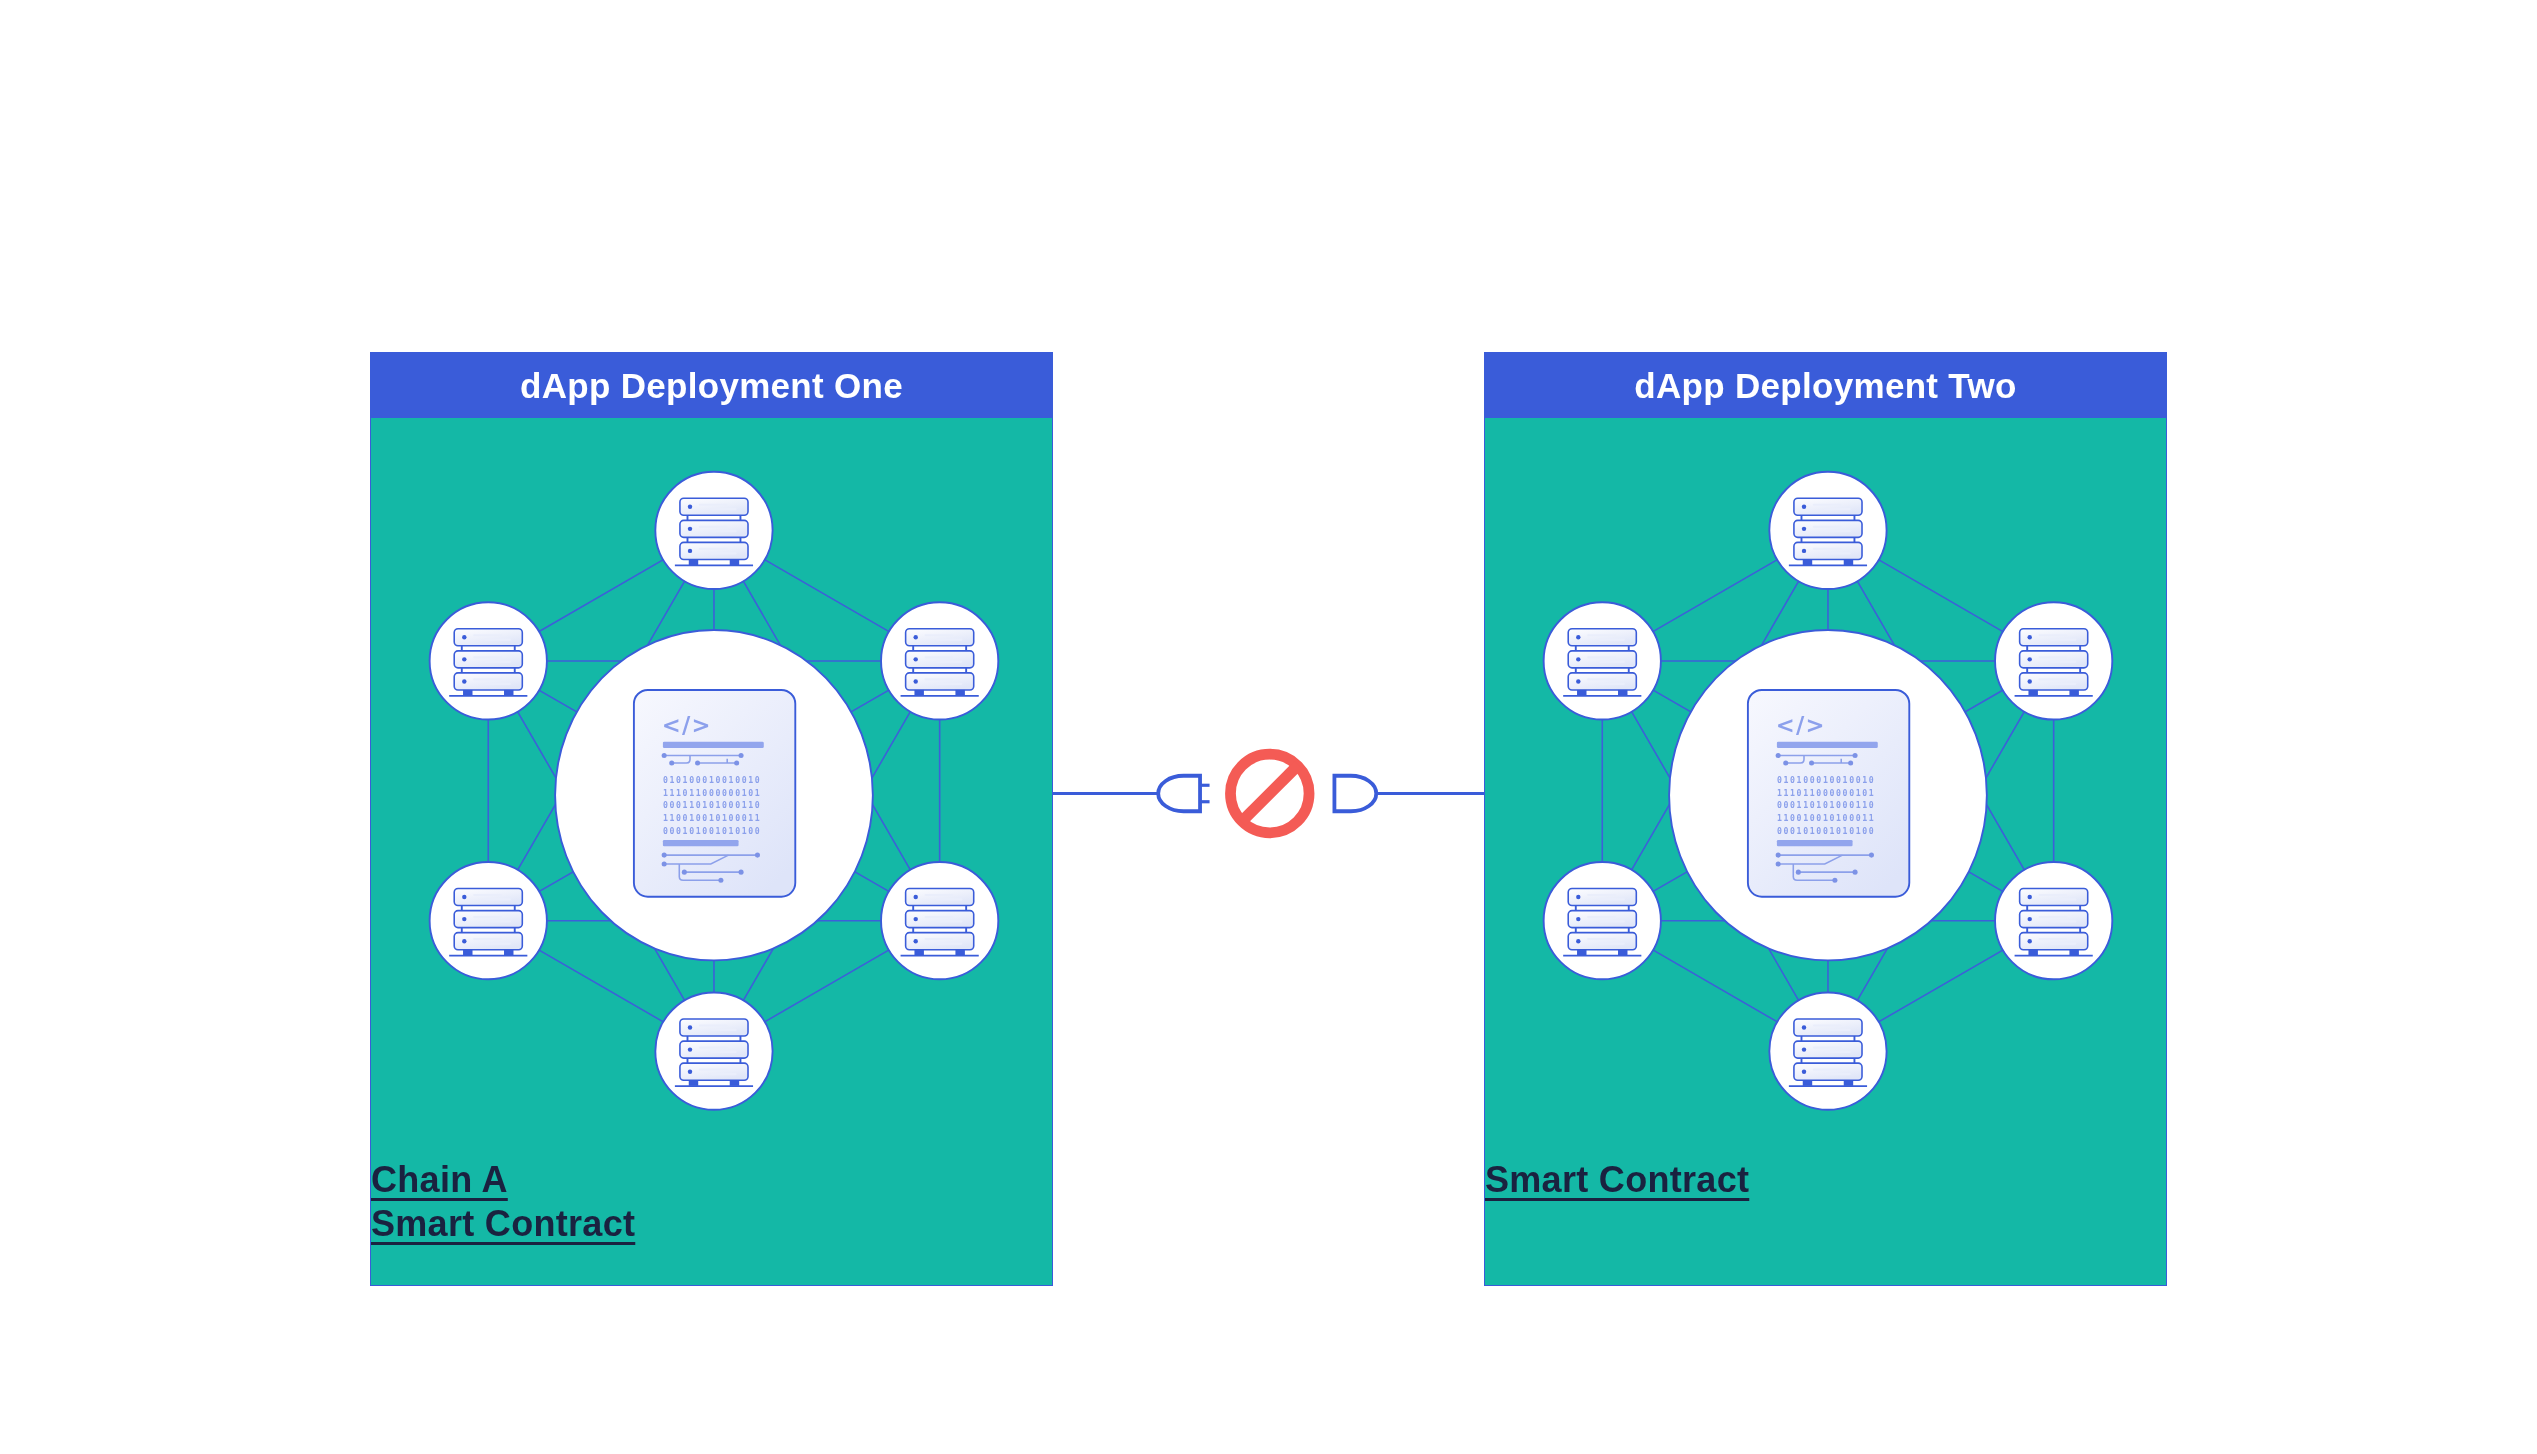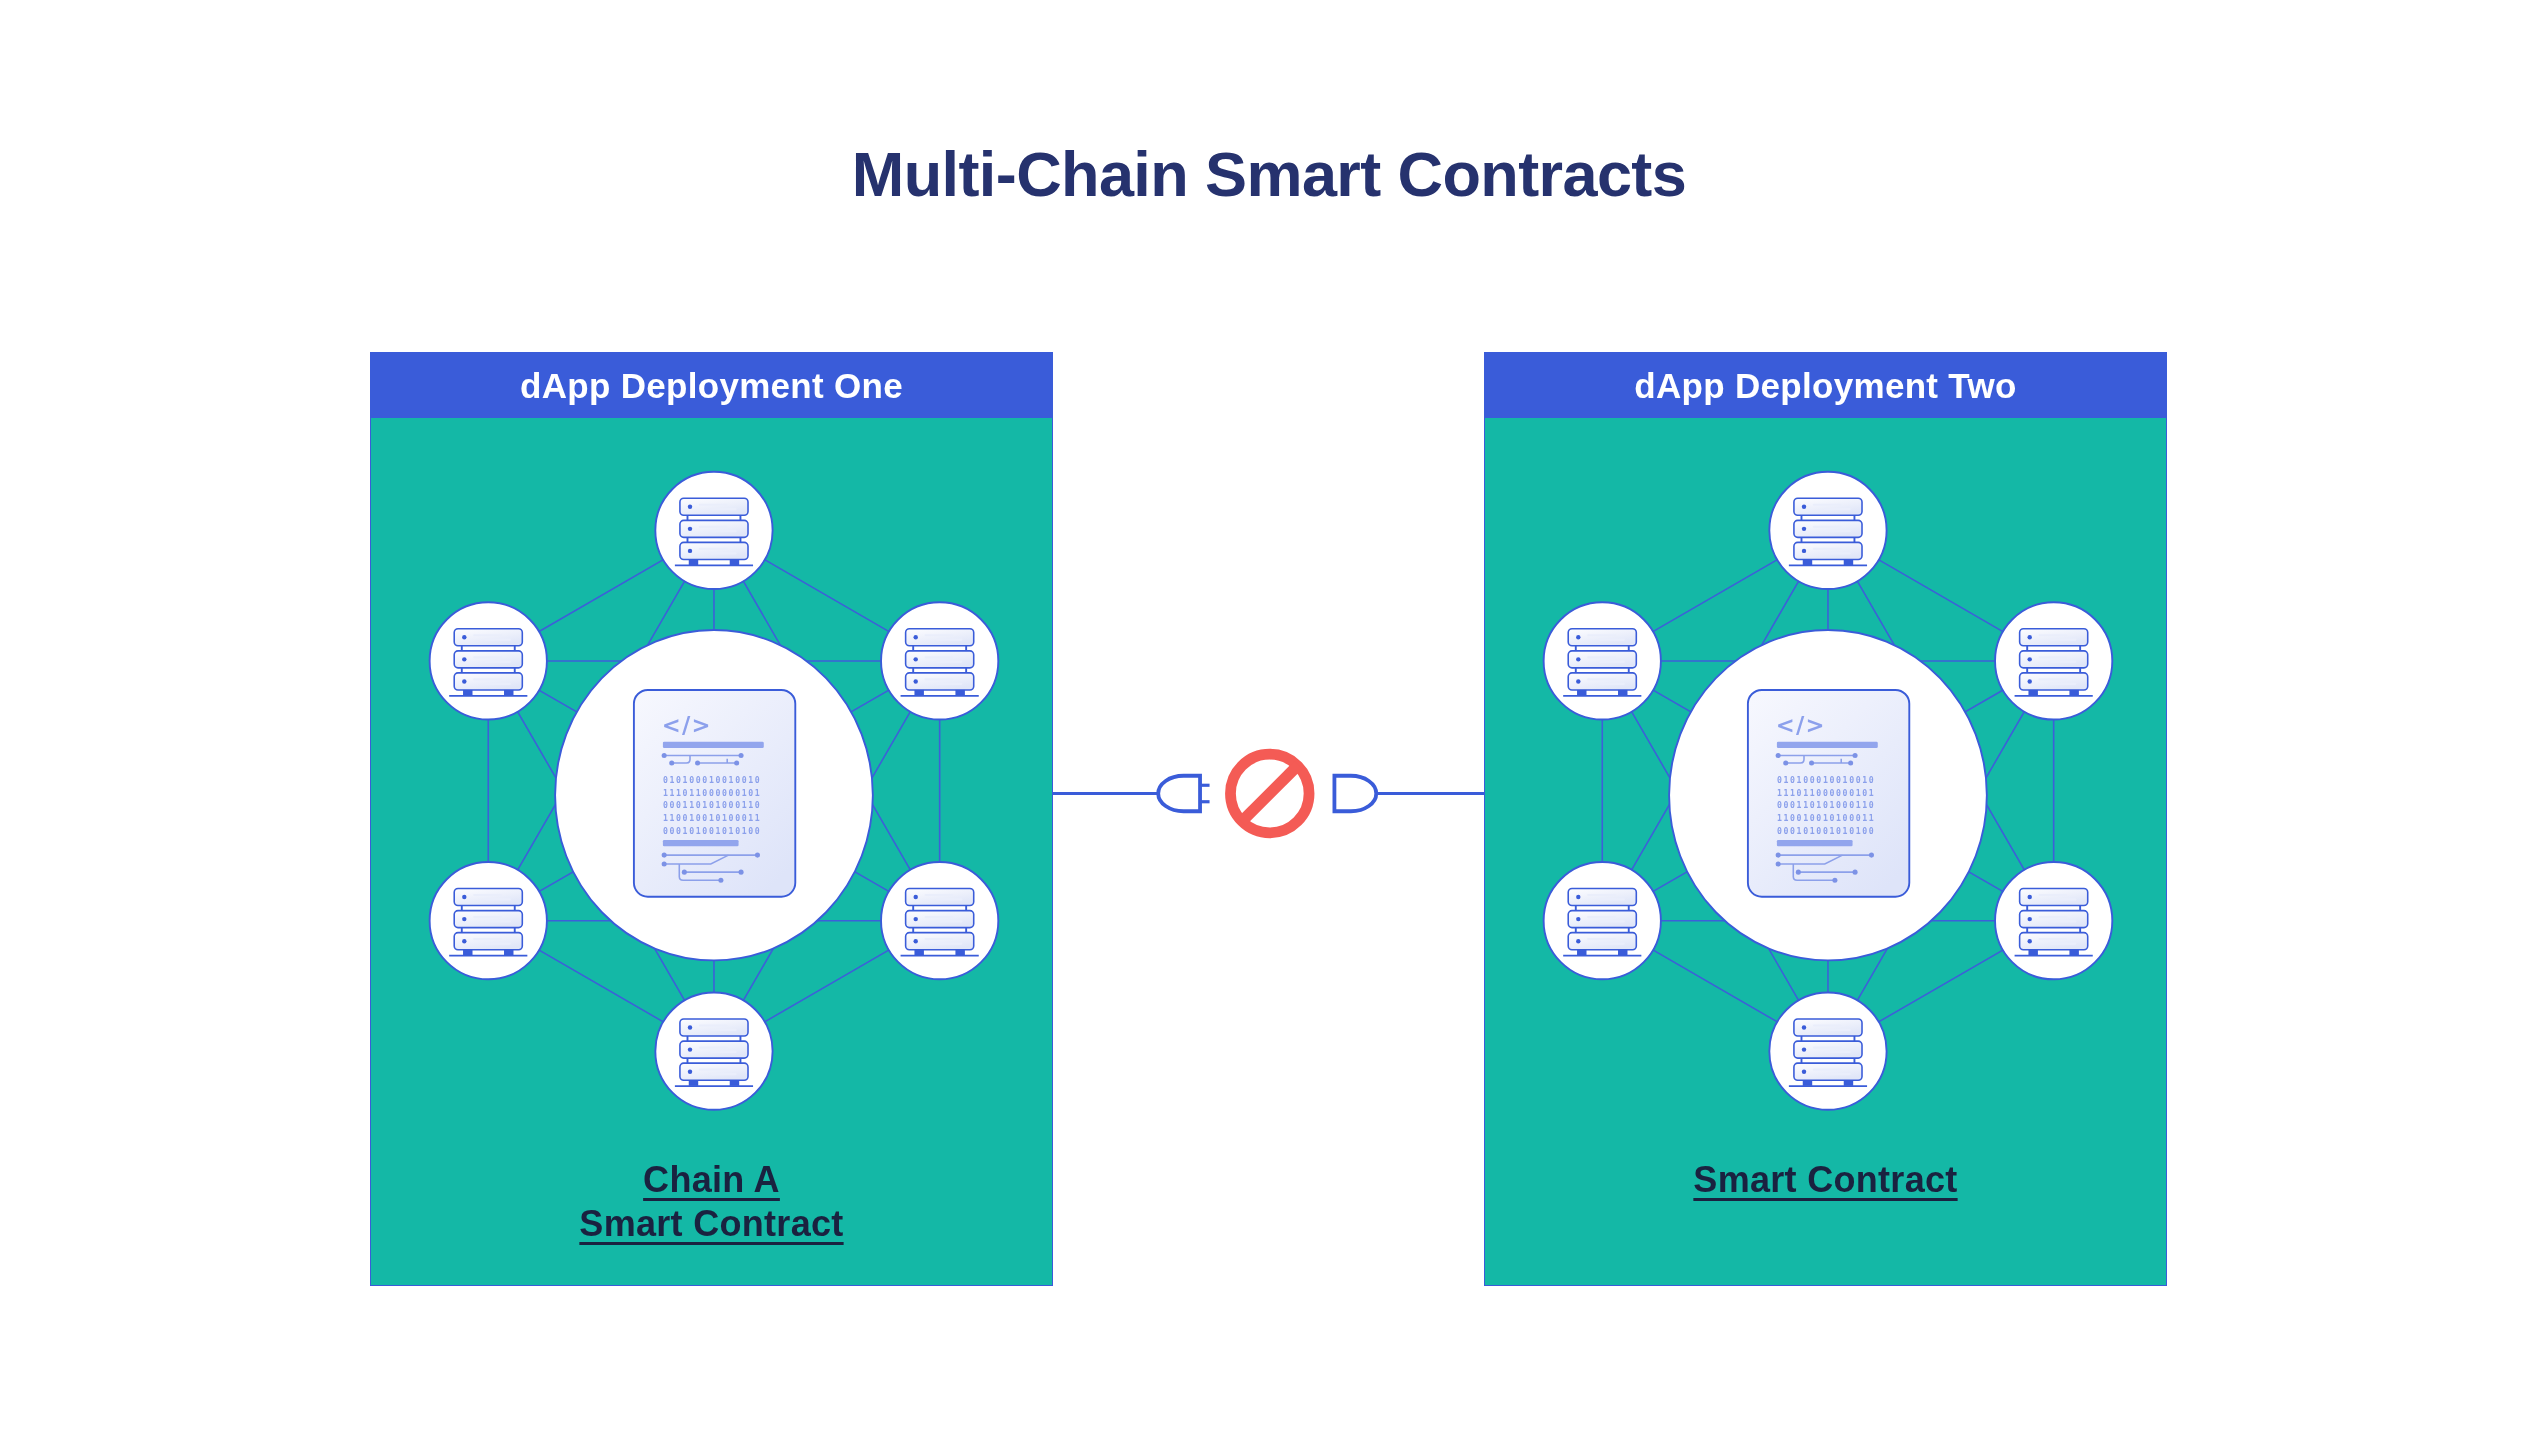--- a/index.html
+++ b/index.html
@@ -26,21 +26,21 @@
   .panel-header{
     height:65px;background:#3A5CD9;
     display:flex;align-items:center;justify-content:center;
     color:#ffffff;font-size:35px;font-weight:700;letter-spacing:0.3px;
   }
 
   .network{position:absolute;left:0;top:65px;width:679px;height:704px;display:block;}
 
   .chain-label{
     position:absolute;left:0;right:0;top:805px;
-    text-align:center;color:#1A2240;
+    text-align:left;color:#1A2240;
     font-size:36px;font-weight:700;line-height:44px;letter-spacing:0.3px;
   }
   .chain-label .line span{
     text-decoration:underline;
     text-decoration-thickness:3.2px;
     text-underline-offset:6.3px;
     text-decoration-color:#1A2240;
   }
 
   .connector{position:absolute;left:1053px;top:730px;width:431px;height:127px;display:block;}
@@ -170,21 +170,20 @@
         <use href="#node" x="544" y="175"></use>
         <use href="#node" x="186" y="382"></use>
         <use href="#node" x="902" y="382"></use>
         <use href="#node" x="186" y="794"></use>
         <use href="#node" x="902" y="794"></use>
         <use href="#node" x="544" y="1001"></use>
       </symbol>
     </defs>
   </svg>
 
-  <h1 class="page-title">Multi-Chain Smart Contracts</h1>
 
   <section class="panel left">
     <div class="panel-header">
       <span>dApp Deployment One</span>
     </div>
     <svg class="network" viewBox="0 0 1077 1110">
       <use href="#net" width="1077" height="1110"></use>
     </svg>
     <div class="chain-label">
       <div class="line"><span>Chain A</span></div>

